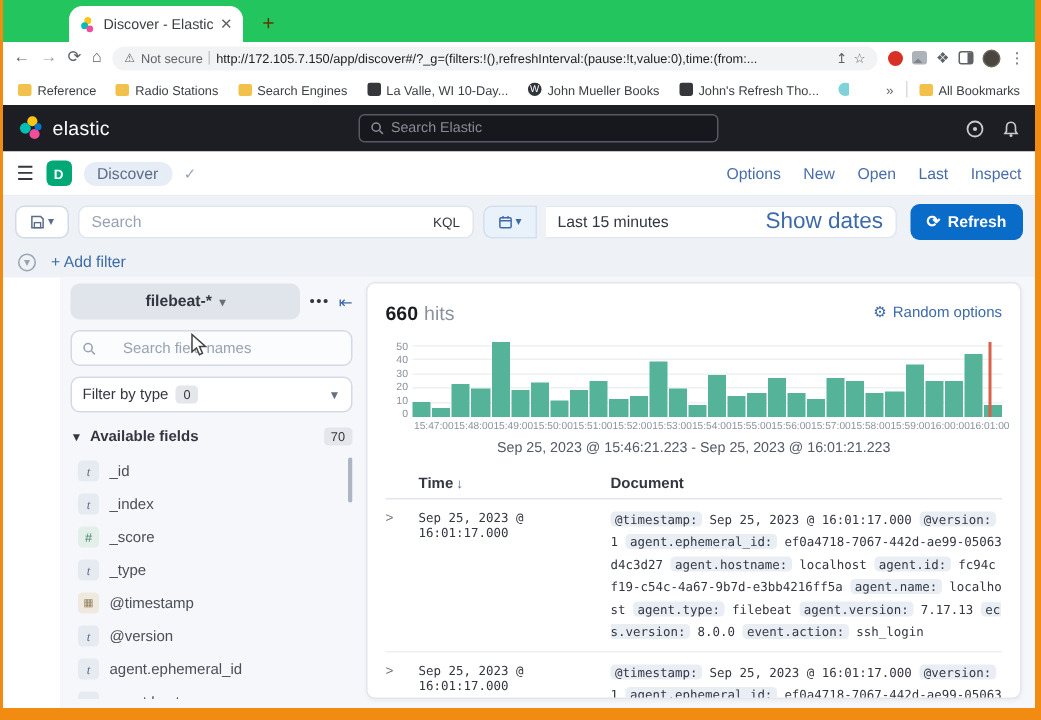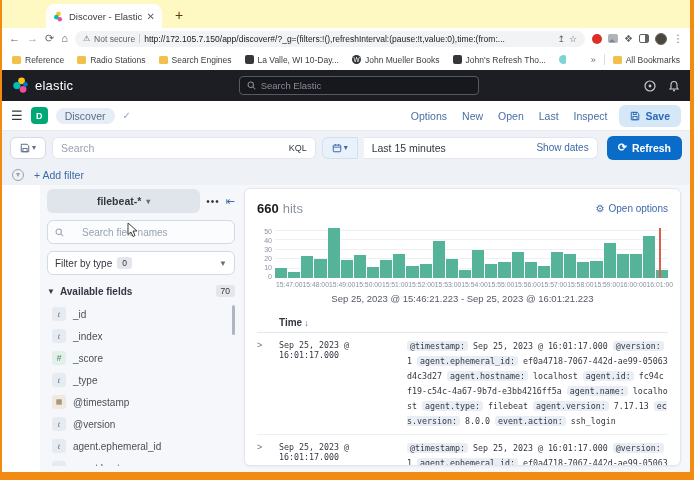--- a/index.html
+++ b/index.html
@@ -3,21 +3,21 @@
 <meta charset="utf-8">
 <style>
   * { margin:0; padding:0; box-sizing:border-box; }
   html,body { width:694px; height:480px; overflow:hidden; }
   body { background:#f18b12; font-family:"Liberation Sans",sans-serif; position:relative; }
   .mono { font-family:"DejaVu Sans Mono",monospace; }
 
   .browser { position:absolute; left:2px; right:4px; top:0; bottom:8px; display:flex; flex-direction:column; background:#fff; overflow:hidden; }
 
   
-  .tabstrip { height:28px; background:#fef9c3; display:flex; align-items:flex-end; padding-left:44px; flex:none; }
+  .tabstrip { height:28px; background:#22c55e; display:flex; align-items:flex-end; padding-left:44px; flex:none; }
   .tab { height:24px; width:116px; background:#fff; border-radius:9px 9px 0 0; display:flex; align-items:center; gap:5px; padding:0 7px; }
   .tab-title { font-size:9.5px; color:#3c4043; white-space:nowrap; overflow:hidden; flex:1; }
   .tab-close { font-size:10px; color:#5f6368; flex:none; }
   .newtab-btn { width:22px; height:22px; margin:0 0 2px 6px; display:flex; align-items:center; justify-content:center; color:#5c3a00; font-size:14px; border-radius:4px; }
 
   
   .navbar { height:21px; background:#fff; display:flex; align-items:center; padding:0 7px; gap:7px; flex:none; }
   .nav-icon { font-size:11px; color:#5f6368; flex:none; line-height:1; }
   .nav-icon.dim { color:#9aa0a6; }
   .omnibox { flex:1; height:16px; background:#f1f3f4; border-radius:9px; display:flex; align-items:center; gap:4px; padding:0 8px; min-width:0; }
@@ -67,21 +67,21 @@
 
   
   .querybar { height:33px; background:#eef2f7; display:flex; align-items:center; padding:0 8px; gap:6px; flex:none; }
   .sq-btn { width:36px; height:22px; background:#fff; border:1px solid #d3dae6; border-radius:6px; display:flex; align-items:center; justify-content:center; gap:2px; color:#5a6d87; font-size:8px; flex:none; }
   .q-input { flex:1; height:22px; background:#fff; border:1px solid #e0e5ee; border-radius:6px; display:flex; align-items:center; padding:0 8px; min-width:0; }
   .q-ph { font-size:10.5px; color:#98a2b3; flex:1; }
   .q-kql { font-size:9px; color:#343741; }
   .cal-btn { width:36px; height:22px; background:#e9f1fb; border:1px solid #d3dfee; border-radius:6px 0 0 6px; display:flex; align-items:center; justify-content:center; gap:2px; color:#3d6aa8; font-size:8px; flex:none; }
   .date-box { width:234px; height:22px; background:#fff; border:1px solid #e0e5ee; border-left:none; border-radius:0 6px 6px 0; display:flex; align-items:center; padding:0 8px; flex:none;justify-content:center; }
   .date-text { font-size:10.5px; color:#343741; flex:1; }
-  .show-dates { font-size:10px; color:#3d6aa8; }
+  .show-dates { font-size:15px; color:#3d6aa8; }
   .refresh-btn { background:#0a6cc9; color:#fff; font-size:10.5px; font-weight:bold; height:24px; padding:0 11px; border-radius:6px; display:flex; align-items:center; gap:5px; flex:none; margin-left:3px; }
 
   
   .filterrow { height:21px; background:#eef2f7; display:flex; align-items:center; gap:10px; padding:0 10px; flex:none; }
   .filter-circle { width:12px; height:12px; border:1px solid #98a2b3; border-radius:50%; color:#98a2b3; font-size:8px; line-height:10px; text-align:center; }
   .add-filter { font-size:10.5px; color:#3d6aa8; }
 
   
   .content { flex:1; background:#f6f7fa; display:flex; gap:9px; padding:3px 9px 6px 7px; min-height:0;margin-left:38px; }
 
@@ -257,28 +257,20 @@
     <span class="space-badge">D</span>
     <span class="crumb-pill">Discover</span>
     <span class="crumb-check">✓</span>
     <span class="kmenu" id="kmenu-links">
         <span class="kmenu-link">Options</span>
         <span class="kmenu-link">New</span>
         <span class="kmenu-link">Open</span>
         <span class="kmenu-link">Last</span>
         <span class="kmenu-link">Inspect</span>
       </span>
-    <span class="save-btn">
-      <svg width="10" height="10" viewBox="0 0 12 12">
-          <path d="M1.5 1.5 H8.5 L10.5 3.5 V10.5 H1.5 Z" fill="none" stroke="#2a6bb5" stroke-width="1.2"></path>
-          <rect x="3.5" y="6.5" width="5" height="4" fill="none" stroke="#2a6bb5" stroke-width="1.1"></rect>
-          <rect x="4" y="1.8" width="3.5" height="2.4" fill="none" stroke="#2a6bb5" stroke-width="1.1"></rect>
-        </svg>
-      <span>Save</span>
-    </span>
   </div>
 
   <div class="querybar">
     <span class="sq-btn">
       <svg width="10" height="10" viewBox="0 0 12 12">
           <path d="M1.5 1.5 H8.5 L10.5 3.5 V10.5 H1.5 Z" fill="none" stroke="#5a6d87" stroke-width="1.2"></path>
           <rect x="3.5" y="6.5" width="5" height="4" fill="none" stroke="#5a6d87" stroke-width="1.1"></rect>
         </svg>
       <span>▾</span>
     </span>
@@ -374,21 +366,21 @@
           </div>
         </div>
     </div>
 
     <div class="panel">
       <div class="hits-row">
         <span class="hits-count">660</span>
         <span class="hits-label">hits</span>
         <span class="chart-opts">
           <span class="gear">⚙</span>
-          <span>Open options</span>
+          <span>Random options</span>
         </span>
       </div>
 
       <div class="chart">
         <div class="yaxis" id="chart-ylabels">
             <span>50</span>
             <span>40</span>
             <span>30</span>
             <span>20</span>
             <span>10</span>
@@ -453,20 +445,21 @@
           <span>15:59:00</span>
           <span>16:00:00</span>
           <span>16:01:00</span>
         </div>
       <div class="caption">Sep 25, 2023 @ 15:46:21.223 - Sep 25, 2023 @ 16:01:21.223</div>
 
       <div class="dtable">
         <div class="dt-head">
           <span class="dt-exp-col"></span>
           <span class="dt-time-col"><span class="hlabel">Time</span><span class="sort-arrow">↓</span></span>
+          <span class="dt-doc-col"><span class="hlabel">Document</span></span>
         </div>
         <div id="doc-rows">
             <div class="dt-row">
               <span class="expander">&gt;</span>
               <span class="row-time mono">Sep 25, 2023 @ 16:01:17.000</span>
               <span class="row-doc mono"><span class="pill">@timestamp:</span> Sep 25, 2023 @ 16:01:17.000 <span class="pill">@version:</span> 1 <span class="pill">agent.ephemeral_id:</span> ef0a4718-7067-442d-ae99-05063d4c3d27 <span class="pill">agent.hostname:</span> localhost <span class="pill">agent.id:</span> fc94cf19-c54c-4a67-9b7d-e3bb4216ff5a <span class="pill">agent.name:</span> localhost <span class="pill">agent.type:</span> filebeat <span class="pill">agent.version:</span> 7.17.13 <span class="pill">ecs.version:</span> 8.0.0 <span class="pill">event.action:</span> ssh_login </span>
             </div>
             <div class="dt-row">
               <span class="expander">&gt;</span>
               <span class="row-time mono">Sep 25, 2023 @ 16:01:17.000</span>

